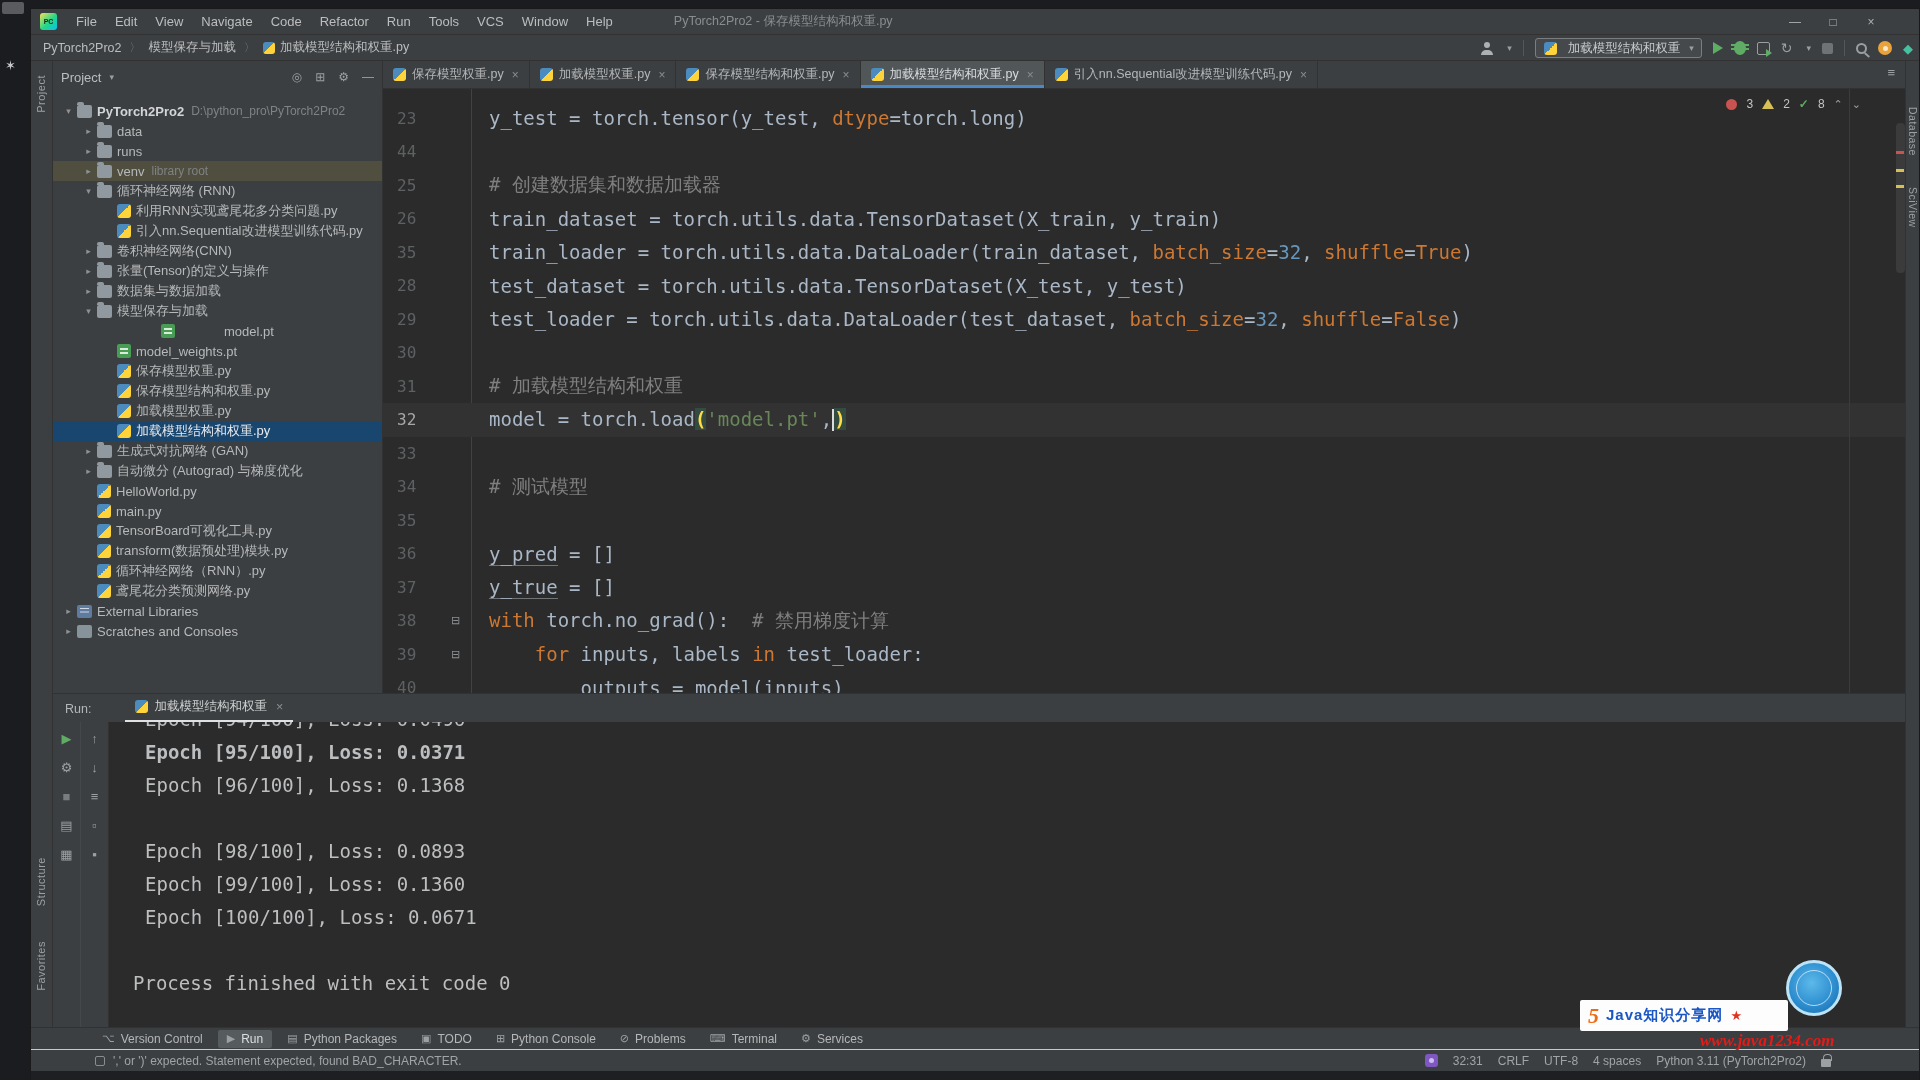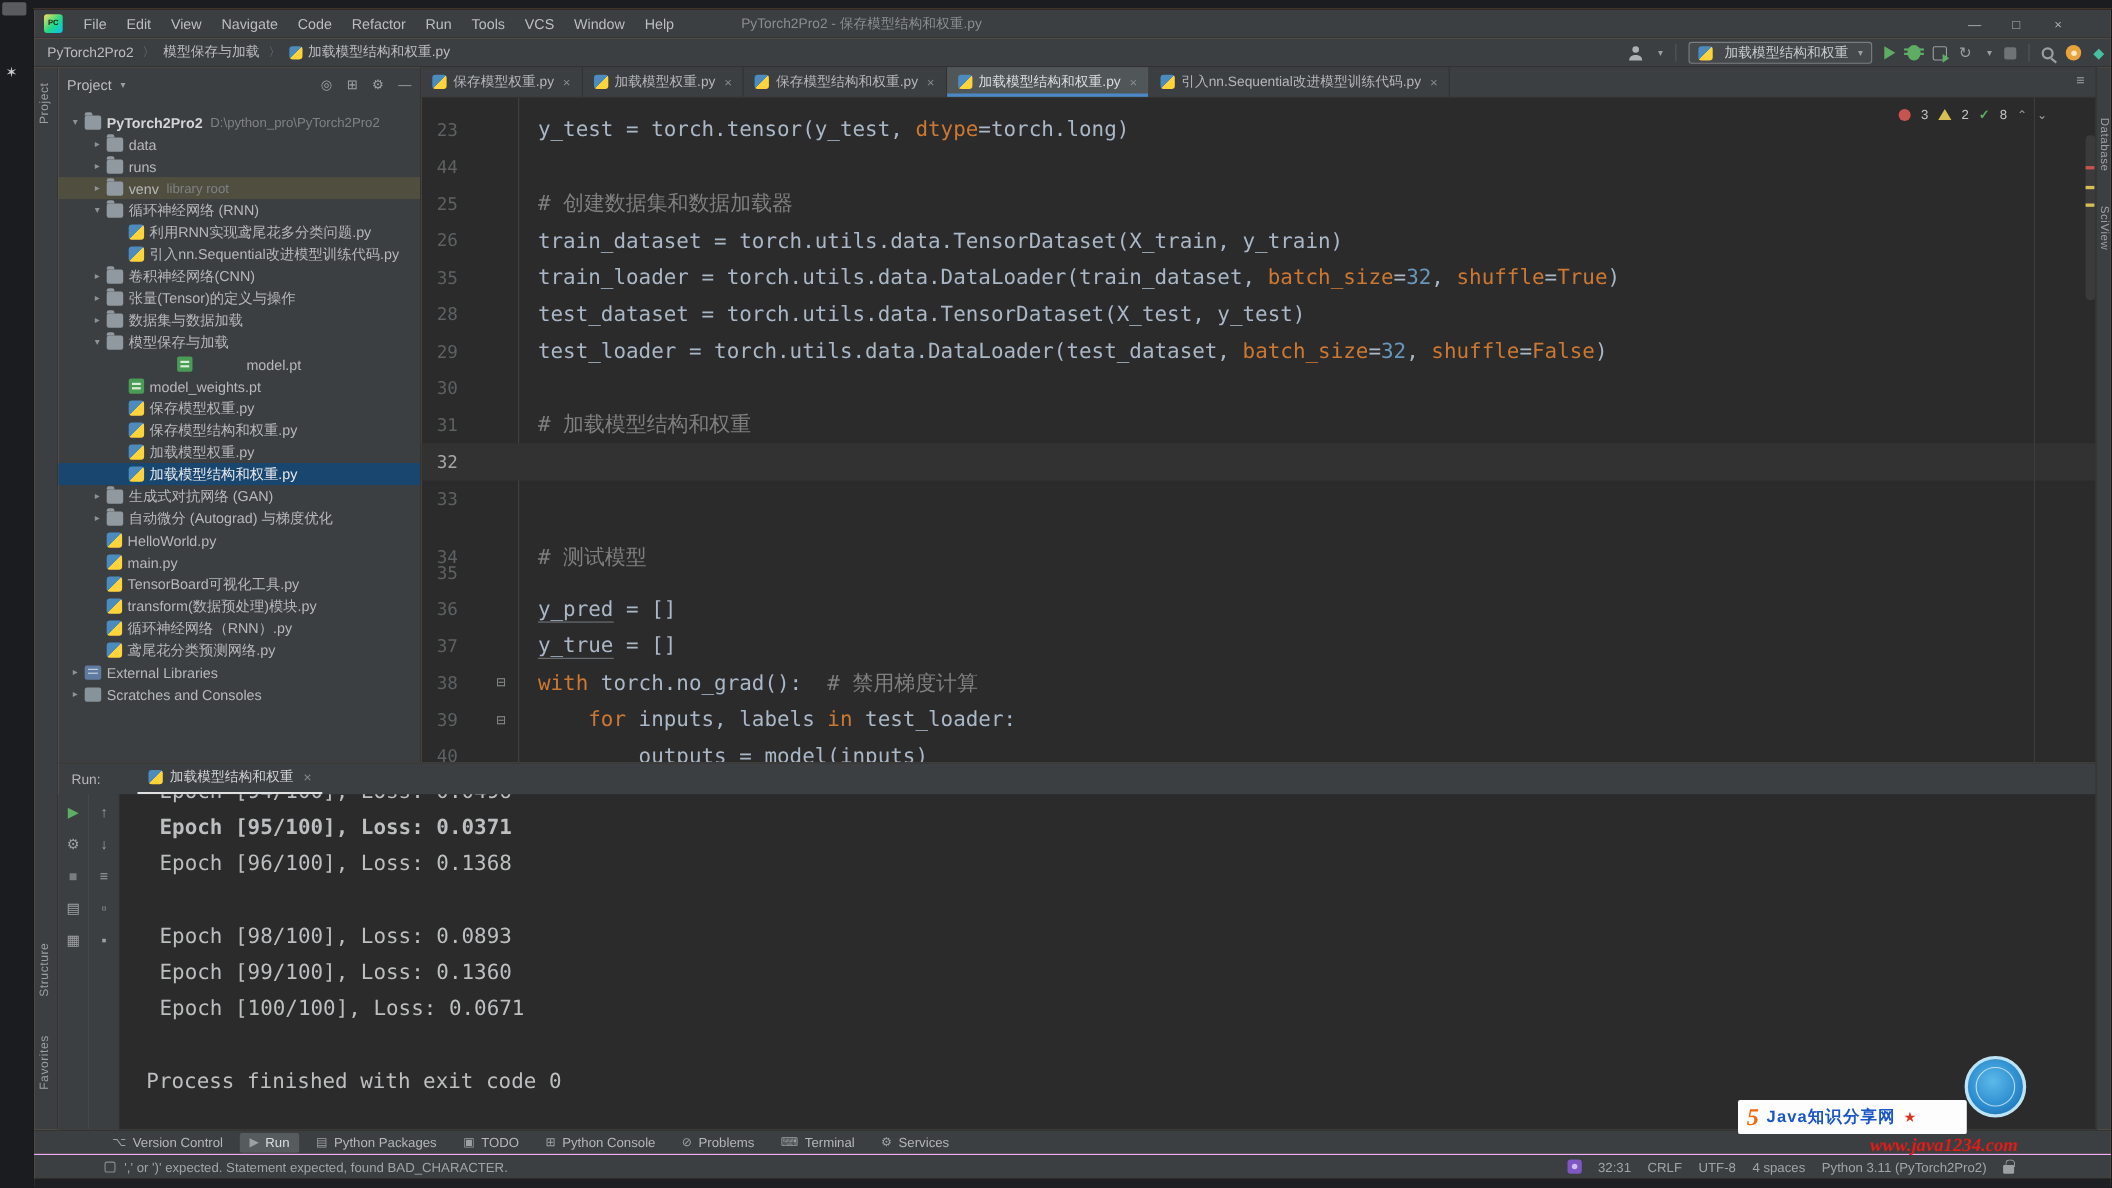--- a/index.html
+++ b/index.html
@@ -2,21 +2,21 @@
 <html><head>
 <meta charset="utf-8">
 <style>
   * { margin:0; padding:0; box-sizing:border-box; }
   html,body { width:1920px; height:1080px; overflow:hidden; background:#141416;
               font-family:"Liberation Sans", sans-serif; }
   #stage { position:relative; width:1920px; height:1080px; background:#1b1c1f; }
 
   
   #win { position:absolute; left:30px; top:8px; width:1890px; height:1072px;
-         background:#fdba74; border:1px solid #1a1a1a; }
+         background:#c4b5fd; border:1px solid #1a1a1a; }
 
   .artifact-smudge { position:absolute; left:2px; top:2px; width:22px; height:12px;
          background:#8d8f93; opacity:.55; border-radius:2px; }
   .artifact-star { position:absolute; left:5px; top:58px; color:#c9cacc; font-size:13px; }
 
   
   #titlebar { position:absolute; left:0; top:0; width:100%; height:26px; background:#3c3f41;
               display:flex; align-items:center; border-bottom:1px solid #323232; }
   .app-logo { width:17px; height:17px; margin:0 10px 0 9px; border-radius:3px;
               background:linear-gradient(135deg,#f7e15a 0%,#21d789 55%,#07c3f2 100%);
@@ -463,26 +463,27 @@
             <div class="cl" style="top: 246.5px;">
               <span class="cl-num">30</span>
               <span class="cl-code"></span>
             </div>
             <div class="cl" style="top: 280px;">
               <span class="cl-num">31</span>
               <span class="cl-code"><span class="seg-c"># 加载模型结构和权重</span></span>
             </div>
             <div class="cl current" style="top: 313.5px;">
               <span class="cl-num">32</span>
+              <span class="cl-code"><span class="seg-n">model = torch.load</span><span class="seg-p">(</span><span class="seg-s">'model.pt'</span><span class="seg-n">,</span><span class="caret"></span><span class="seg-p">)</span></span>
             </div>
             <div class="cl" style="top: 347px;">
               <span class="cl-num">33</span>
               <span class="cl-code"></span>
             </div>
-            <div class="cl" style="top: 380.5px; margin-top: 20px;">
+            <div class="cl" style="top: 380.5px;">
               <span class="cl-num">34</span>
               <span class="cl-code"><span class="seg-c"># 测试模型</span></span>
             </div>
             <div class="cl" style="top: 414px;">
               <span class="cl-num">35</span>
               <span class="cl-code"></span>
             </div>
             <div class="cl" style="top: 447.5px;">
               <span class="cl-num">36</span>
               <span class="cl-code"><span class="seg-u">y_pred</span><span class="seg-n"> = []</span></span>

